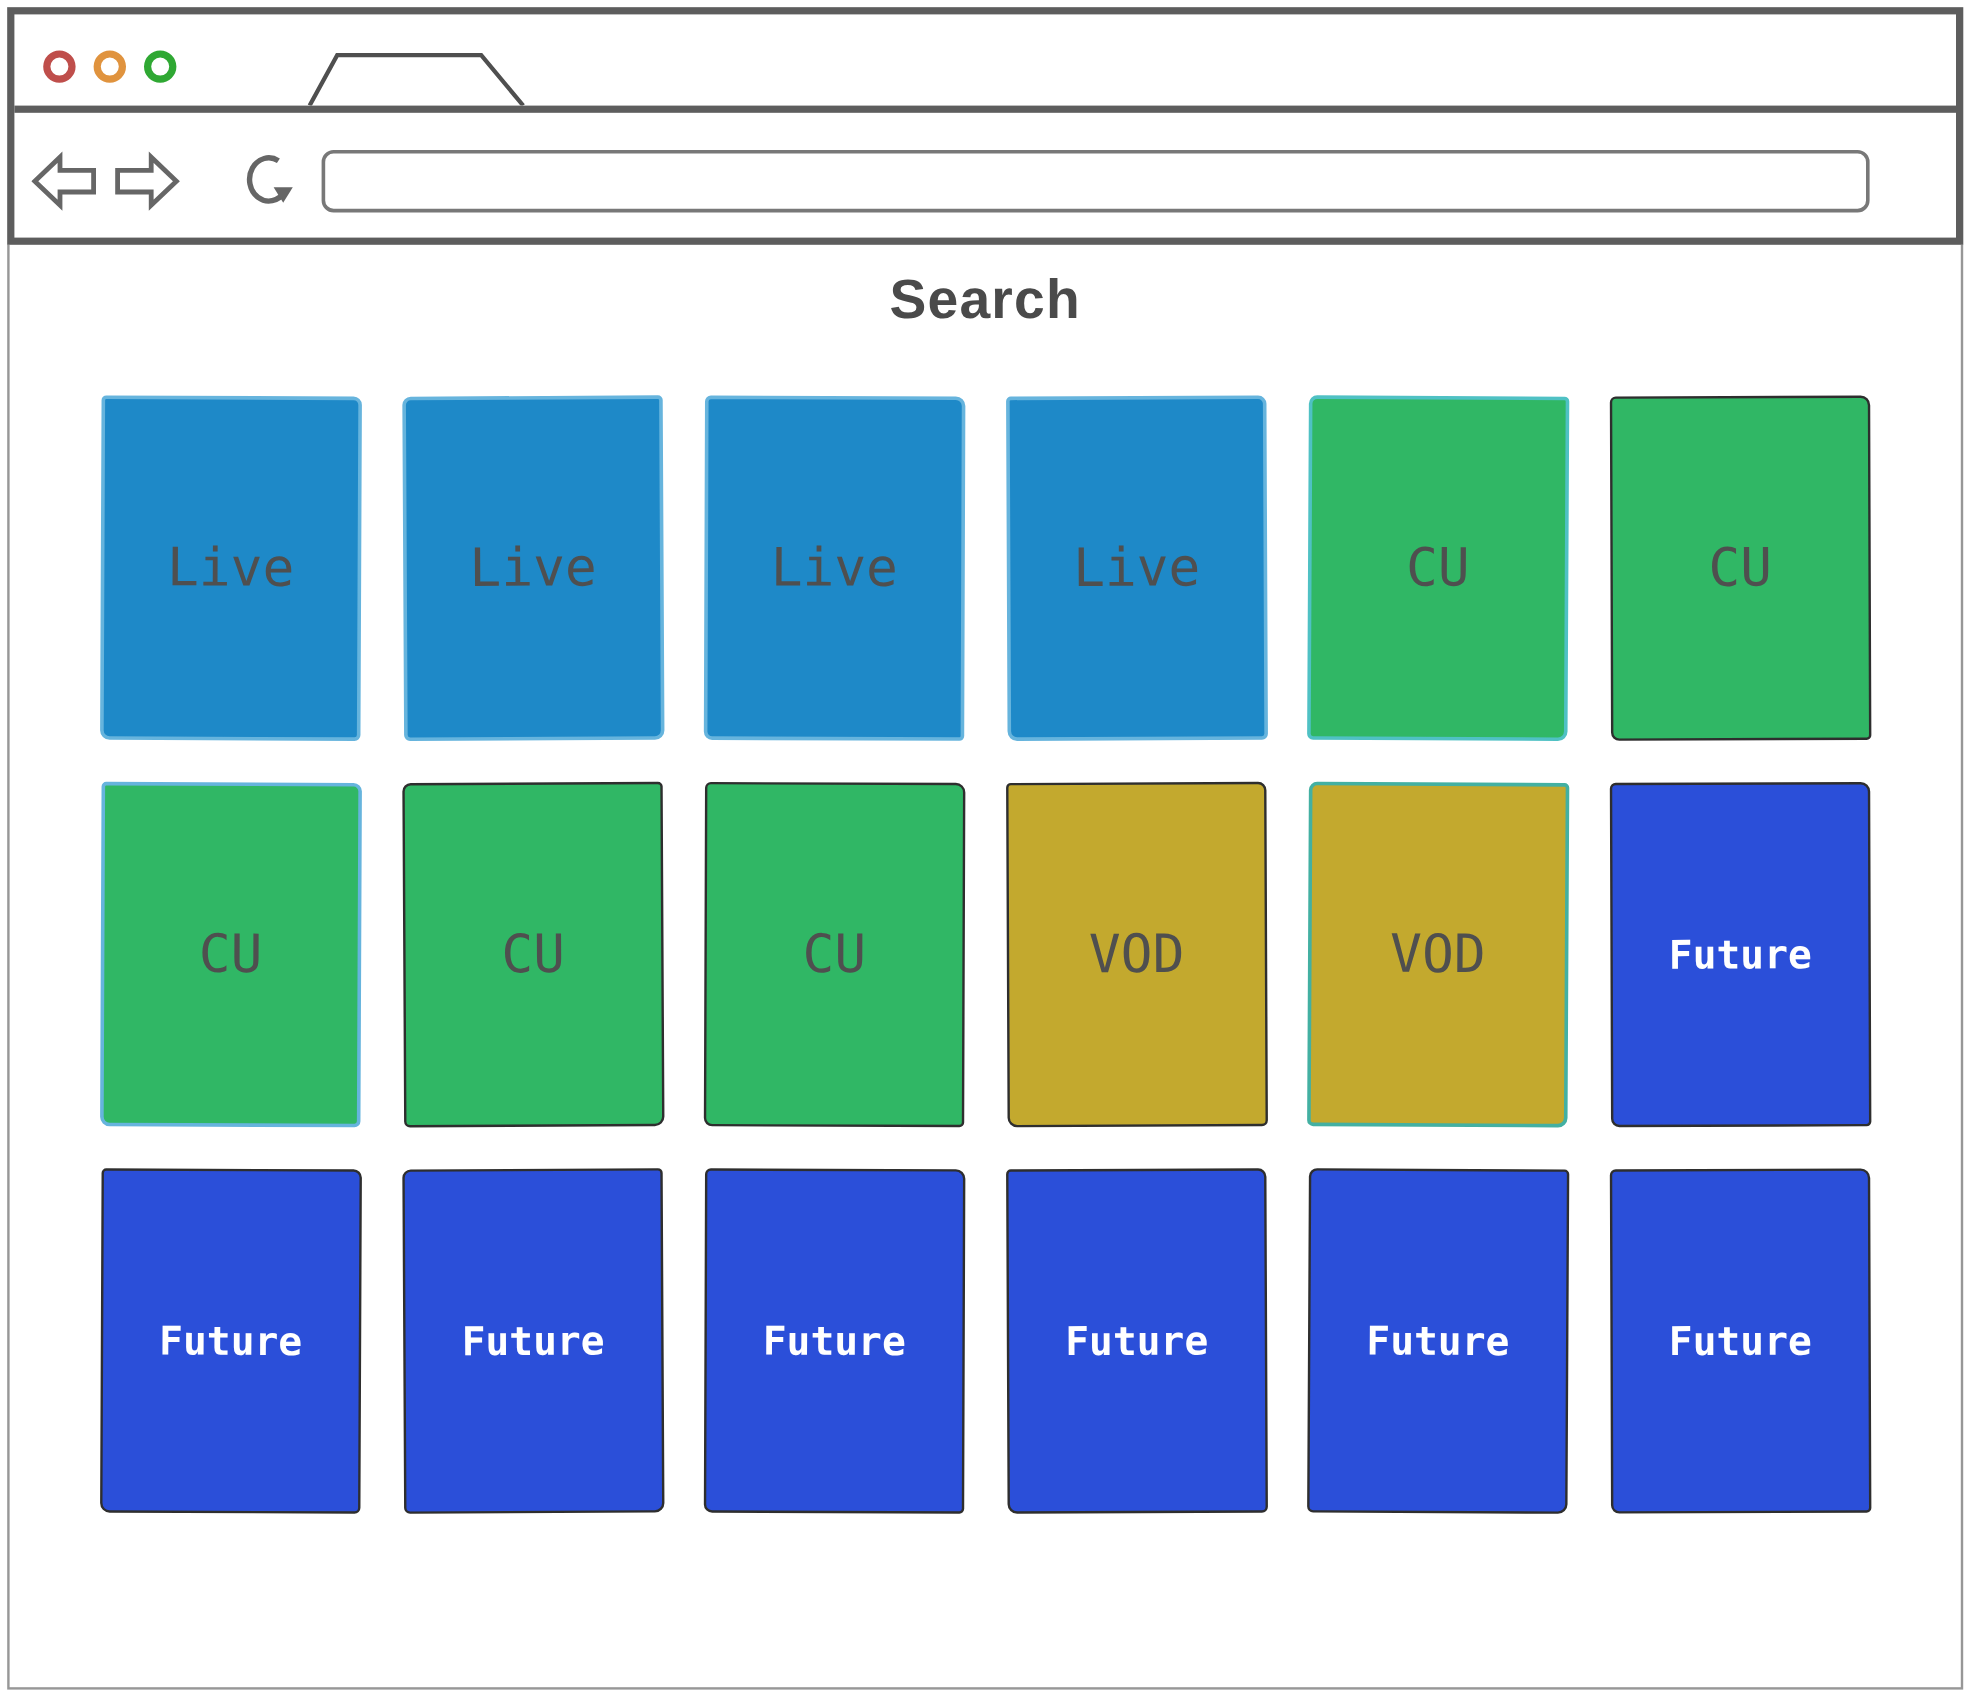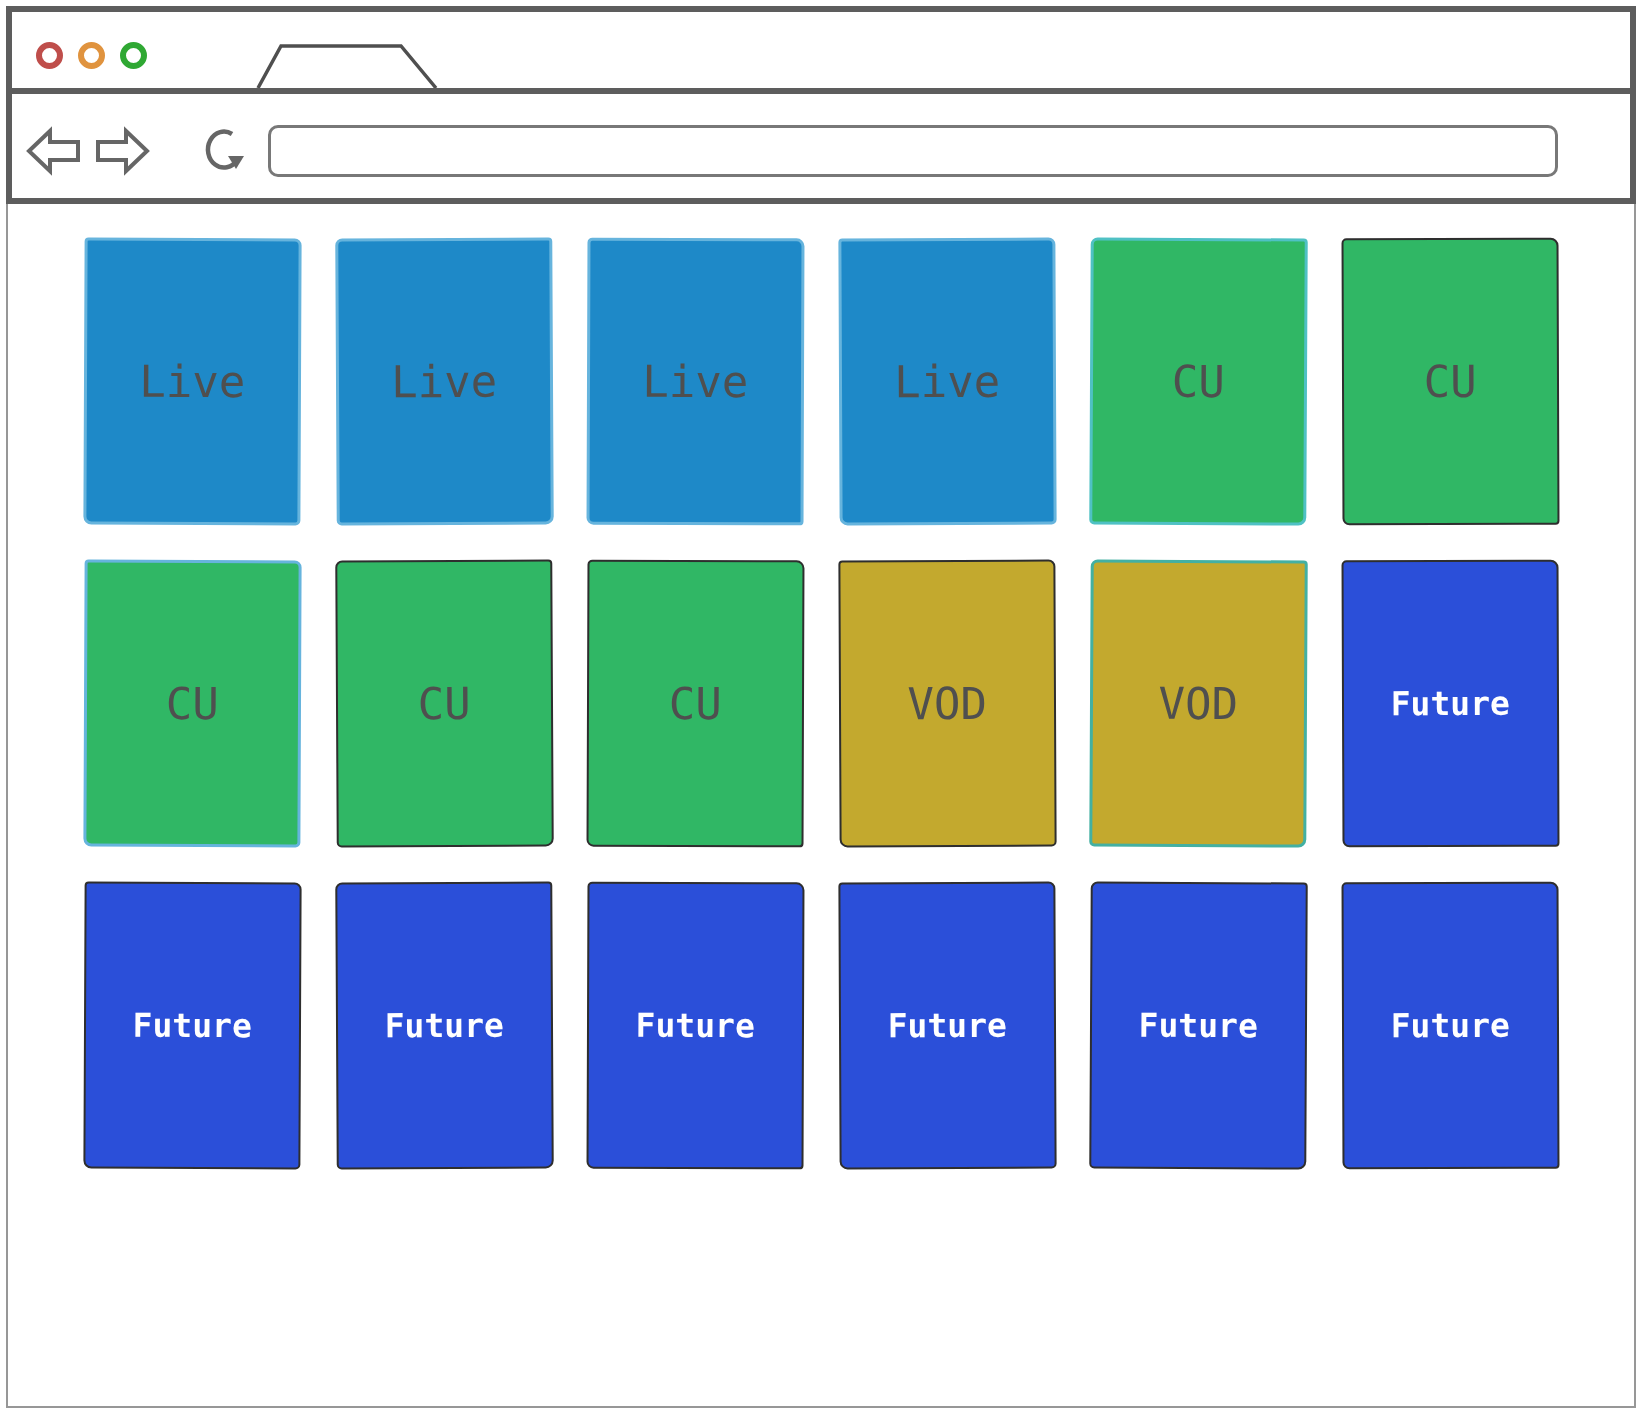--- a/index.html
+++ b/index.html
@@ -86,20 +86,21 @@
           <path d="M36 11 A16 18 0 1 0 41 37" fill="none" stroke="#666666" stroke-width="4.5"></path>
           <polygon points="32,33 48,33 40,46" fill="#666666"></polygon>
         </svg>
       </button>
       <input class="urlbar" type="text" value="" placeholder="" style="">
     </div>
 
   </div>
 
   <div class="content">
+    <div class="page-title">Search</div>
     <div class="card-grid">
         <div class="card" style="background: rgb(30, 137, 200); color: rgb(79, 79, 79); border-color: rgb(102, 180, 221); border-width: 3px; transform: rotate(0.25deg); border-radius: 4px 7px 5px 8px;">Live</div>
         <div class="card" style="background: rgb(30, 137, 200); color: rgb(79, 79, 79); border-color: rgb(102, 180, 221); border-width: 3px; transform: rotate(-0.3deg); border-radius: 7px 4px 8px 5px;">Live</div>
         <div class="card" style="background: rgb(30, 137, 200); color: rgb(79, 79, 79); border-color: rgb(102, 180, 221); border-width: 3px; transform: rotate(0.2deg); border-radius: 5px 8px 4px 7px;">Live</div>
         <div class="card" style="background: rgb(30, 137, 200); color: rgb(79, 79, 79); border-color: rgb(102, 180, 221); border-width: 3px; transform: rotate(-0.25deg); border-radius: 4px 7px 5px 8px;">Live</div>
         <div class="card" style="background: rgb(48, 183, 101); color: rgb(79, 79, 79); border-color: rgb(79, 193, 196); border-width: 3px; transform: rotate(0.3deg); border-radius: 7px 4px 8px 5px;">CU</div>
         <div class="card" style="background: rgb(48, 183, 101); color: rgb(79, 79, 79); border-color: rgb(46, 46, 46); border-width: 2px; transform: rotate(-0.2deg); border-radius: 5px 8px 4px 7px;">CU</div>
         <div class="card" style="background: rgb(48, 183, 101); color: rgb(79, 79, 79); border-color: rgb(102, 180, 221); border-width: 3px; transform: rotate(0.25deg); border-radius: 4px 7px 5px 8px;">CU</div>
         <div class="card" style="background: rgb(48, 183, 101); color: rgb(79, 79, 79); border-color: rgb(46, 46, 46); border-width: 2px; transform: rotate(-0.3deg); border-radius: 7px 4px 8px 5px;">CU</div>
         <div class="card" style="background: rgb(48, 183, 101); color: rgb(79, 79, 79); border-color: rgb(46, 46, 46); border-width: 2px; transform: rotate(0.2deg); border-radius: 5px 8px 4px 7px;">CU</div>

